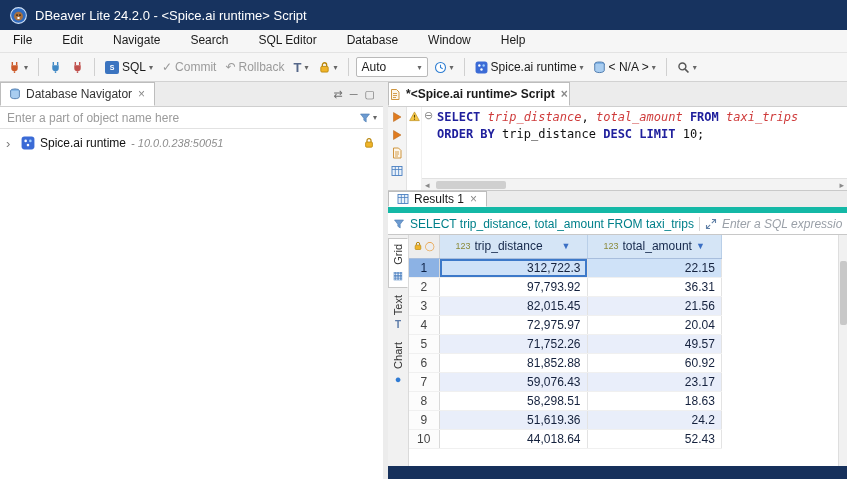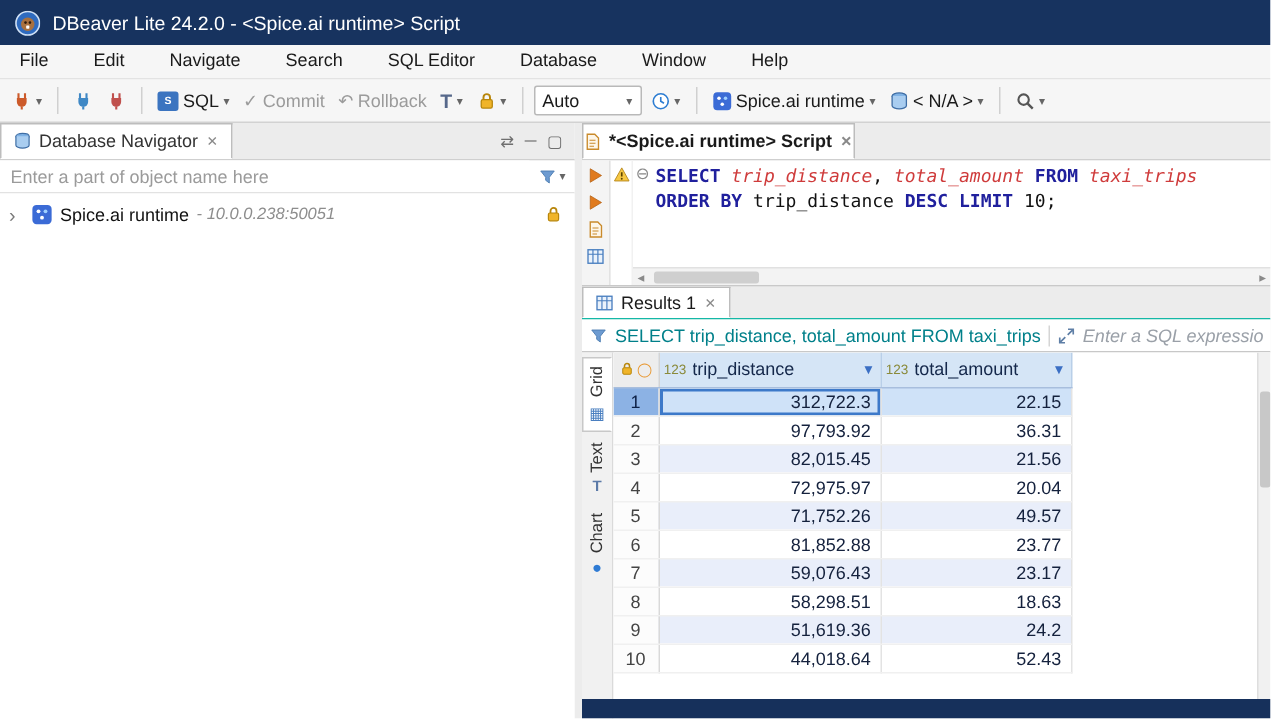--- a/index.html
+++ b/index.html
@@ -60,21 +60,21 @@
   .ed-code { flex:1; min-width:0; padding:2px 2px 0 2px; font-family:"DejaVu Sans Mono", monospace; font-size:12px; line-height:17px; white-space:pre; overflow:hidden; }
   .tok-kw { color:#20209d; font-weight:bold; }
   .tok-id { color:#cf3b3b; font-style:italic; }
   .tok-pl { color:#111; }
   .ed-hscroll { position:absolute; left:34px; right:0; bottom:0; height:12px; background:#f3f3f3; border-top:1px solid #e1e1e1; display:flex; align-items:center; font-size:9px; color:#8a8a8a; }
   .hthumb { width:70px; height:8px; background:#cfcfcf; border-radius:2px; margin:0 3px; }
   .scroll-arrow { padding:0 3px; }
 
   
   .results { flex:1; min-height:0; display:flex; flex-direction:column; background:#fff; }
-  .rtabbar { height:22px; background:#ececec; border-bottom:1px solid #14b8a6; display:flex; align-items:stretch; flex:0 0 auto; }
+  .rtabbar { height:22px; background:#ececec; border-bottom:6px solid #14b8a6; display:flex; align-items:stretch; flex:0 0 auto; }
   .rtab { display:inline-flex; align-items:center; gap:5px; padding:0 8px; background:#fff; border:1px solid #bdbdbd; border-bottom:1px solid #fff; }
 
   .rfilter { height:22px; flex:0 0 auto; background:#fff; border-bottom:1px solid #c8c8c8; display:flex; align-items:center; gap:5px; padding:0 5px; overflow:hidden; }
   .rquery { color:#00808a; white-space:nowrap; }
   .rf-sep { width:1px; height:14px; background:#d5d5d5; }
   .rplaceholder { color:#9aa0a8; font-style:italic; white-space:nowrap; overflow:hidden; flex:1; }
 
   .rbody { flex:1; min-height:0; display:flex; position:relative; }
   .side-tabs { width:21px; flex:0 0 auto; background:#f1f1f1; border-right:1px solid #dadada; display:flex; flex-direction:column; align-items:center; padding-top:3px; gap:2px; }
   .side-tab { display:flex; flex-direction:column; align-items:center; gap:4px; padding:5px 1px; width:100%; }
@@ -85,21 +85,21 @@
   .sicon-chart { color:#2f7bd4; font-size:11px; }
 
   .grid-wrap { flex:1; min-width:0; position:relative; overflow:hidden; background:#fff; }
   table.grid { border-collapse:collapse; table-layout:fixed; }
   col.c-num { width:30px; } col.c-d1 { width:148px; } col.c-d2 { width:127px; }
   th, td { border-right:1px solid #e3e3e3; border-bottom:1px solid #f0f0f0; font-weight:normal; font-size:12px; }
   thead th { height:23px; background:#d5e5f6; border-right:1px solid #b9cfe8; border-bottom:1px solid #a8bedd; }
   th.corner { background:#ededed; border-right:1px solid #d4d4d4; }
   .corner-in { display:flex; align-items:center; justify-content:center; gap:2px; }
   .pin-circle { color:#e8962e; font-size:9px; }
-  .colh-in { display:flex; align-items:center; gap:4px; padding:0 3px; }
+  .colh-in { display:flex; align-items:center; gap:4px; padding:0 16px; }
   .tbadge { color:#8a8a3a; font-size:9px; flex:0 0 auto; }
   .clabel { color:#15284b; overflow:hidden; white-space:nowrap; }
   .sort { margin-left:auto; color:#3b6fc4; font-size:9px; }
   th.fillh { background:#fff; border-right:none; border-bottom:1px solid #a8bedd; }
   td { height:19px; padding:0; background:#fff; }
   td.rownum { background:#fcfcfc; text-align:center; color:#444; border-right:1px solid #d9d9d9; }
   td.val { text-align:right; padding-right:6px; color:#14213d; }
   td.filler { border-right:none; }
   tr.stripe td.val { background:#e9eefa; }
   tr.selected td.rownum { background:#8cb2e4; color:#0e2247; }
@@ -458,21 +458,21 @@
                   </tr>
                   <tr class="stripe">
                     <td class="rownum">5</td>
                     <td class="val">71,752.26</td>
                     <td class="val">49.57</td>
                     <td class="filler"></td>
                   </tr>
                   <tr class="">
                     <td class="rownum">6</td>
                     <td class="val">81,852.88</td>
-                    <td class="val">23.77</td>
+                    <td class="val">60.92</td>
                     <td class="filler"></td>
                   </tr>
                   <tr class="stripe">
                     <td class="rownum">7</td>
                     <td class="val">59,076.43</td>
                     <td class="val">23.17</td>
                     <td class="filler"></td>
                   </tr>
                   <tr class="">
                     <td class="rownum">8</td>

